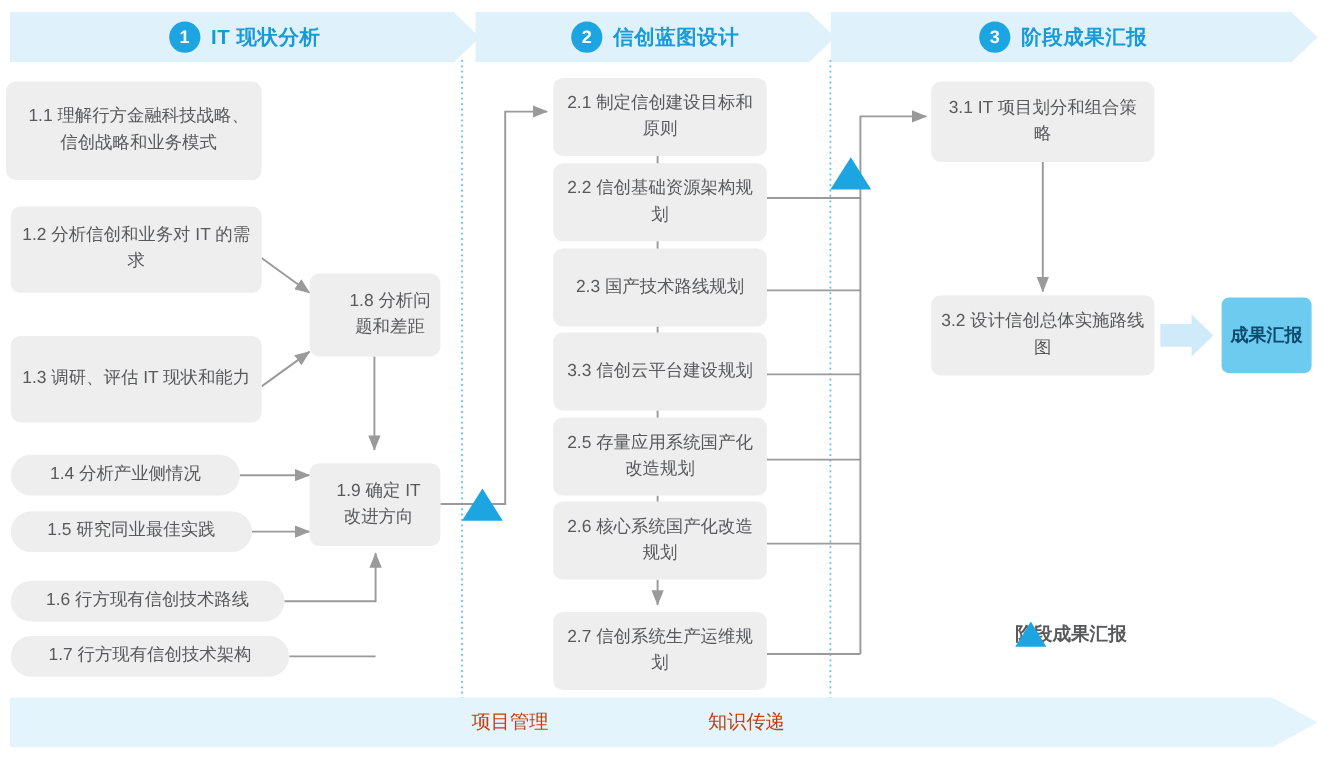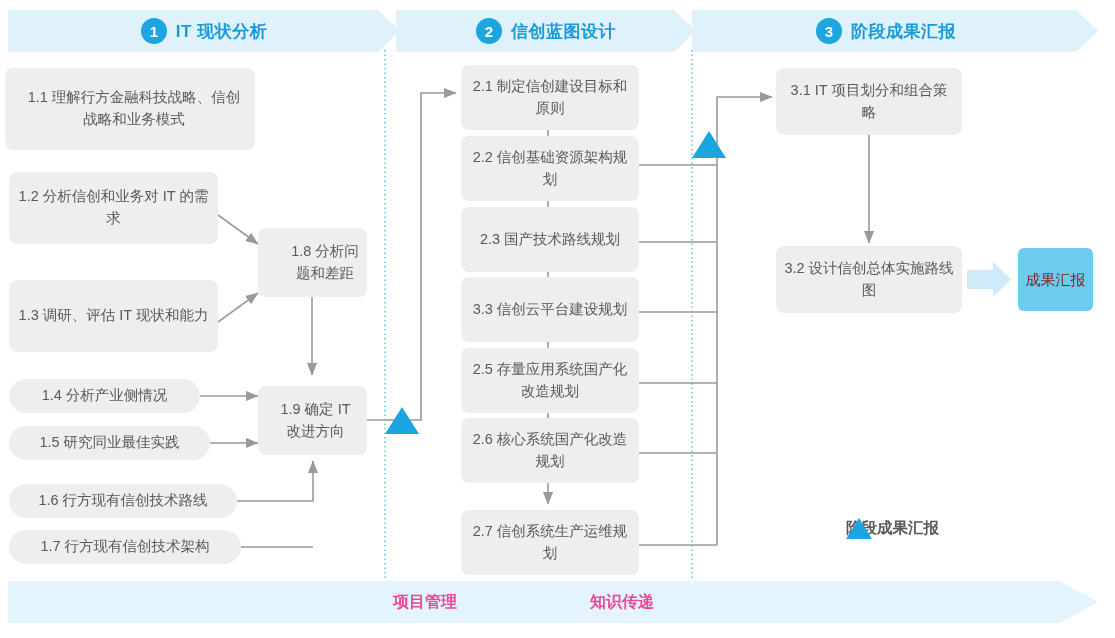--- a/index.html
+++ b/index.html
@@ -48,22 +48,22 @@
     line-height:1.5;
     padding:4px 8px;
   }
   .box.pill{border-radius:18px;}
 
   
   .result-chip{
     position:absolute;
     background:#6ecbf0;
     border-radius:6px;
-    color:#7f1d1d;
-    font-size:15px;font-weight:normal;line-height:1.32;
+    color:#0c4a6e;
+    font-size:15px;font-weight:bold;line-height:1.32;
     display:flex;align-items:center;justify-content:center;
     text-align:center;
     box-sizing:border-box;
   }
 
   
   .tri{
     position:absolute;
     width:0;height:0;
     border-left:17px solid transparent;
@@ -79,21 +79,21 @@
   .legend-text{color:#58595b;font-size:15.5px;font-weight:bold;white-space:nowrap;}
 
   
   .footer-band{
     position:absolute;
     background:#e4f4fc;
     clip-path:polygon(0 0, calc(100% - 38px) 0, 100% 50%, calc(100% - 38px) 100%, 0 100%);
   }
   .footer-label{
     position:absolute;
-    color:#ec4899;font-size:16px;font-weight:bold;white-space:nowrap;
+    color:#c2410c;font-size:16px;font-weight:normal;white-space:nowrap;
   }
 
   
   svg.overlay{position:absolute;left:0;top:0;width:1115px;height:638px;pointer-events:none;}
   .conn{stroke:#9a9a9a;stroke-width:1.6;fill:none;}
   .divider{stroke:#4cc0ea;stroke-width:1.4;stroke-dasharray:1.5 3;fill:none;}
 </style>
 </head>
 <body>
 
@@ -160,21 +160,21 @@
     <path class="conn" d="M639,242 L717,242"></path>
     <path class="conn" d="M639,312 L717,312"></path>
     <path class="conn" d="M639,383 L717,383"></path>
     <path class="conn" d="M639,453 L717,453"></path>
     <path class="conn" d="M639,545 L717,545"></path>
     <path class="conn" d="M717,165 L717,545"></path>
 
     <path class="conn" d="M869,135 L869,243" marker-end="url(#ah)"></path>
   </svg>
 
-  <div class="box" style="left:5px;top:68px;width:250px;height:82px;padding-left:16px;">1.1 理解行方金融科技战略、信创战略和业务模式</div>
+  <div class="box" style="left:5px;top:68px;width:213px;height:82px;padding-left:16px;">1.1 理解行方金融科技战略、信创战略和业务模式</div>
   <div class="box" style="left:9px;top:172px;width:209px;height:72px;">1.2 分析信创和业务对 IT 的需求</div>
   <div class="box" style="left:9px;top:280px;width:209px;height:72px;">1.3 调研、评估 IT 现状和能力</div>
   <div class="box pill" style="left:9px;top:379px;width:191px;height:34px;">1.4 分析产业侧情况</div>
   <div class="box pill" style="left:9px;top:426px;width:201px;height:34px;">1.5 研究同业最佳实践</div>
   <div class="box pill" style="left:9px;top:484px;width:228px;height:34px;">1.6 行方现有信创技术路线</div>
   <div class="box pill" style="left:9px;top:530px;width:232px;height:34px;">1.7 行方现有信创技术架构</div>
   <div class="box" style="left:258px;top:228px;width:109px;height:69px;padding-left:33px;">1.8 分析问题和差距</div>
   <div class="box" style="left:258px;top:386px;width:109px;height:69px;padding-left:14px;">1.9 确定 IT 改进方向</div>
 
   <div class="box" style="left:461px;top:65px;width:178px;height:65px;">2.1 制定信创建设目标和原则</div>

